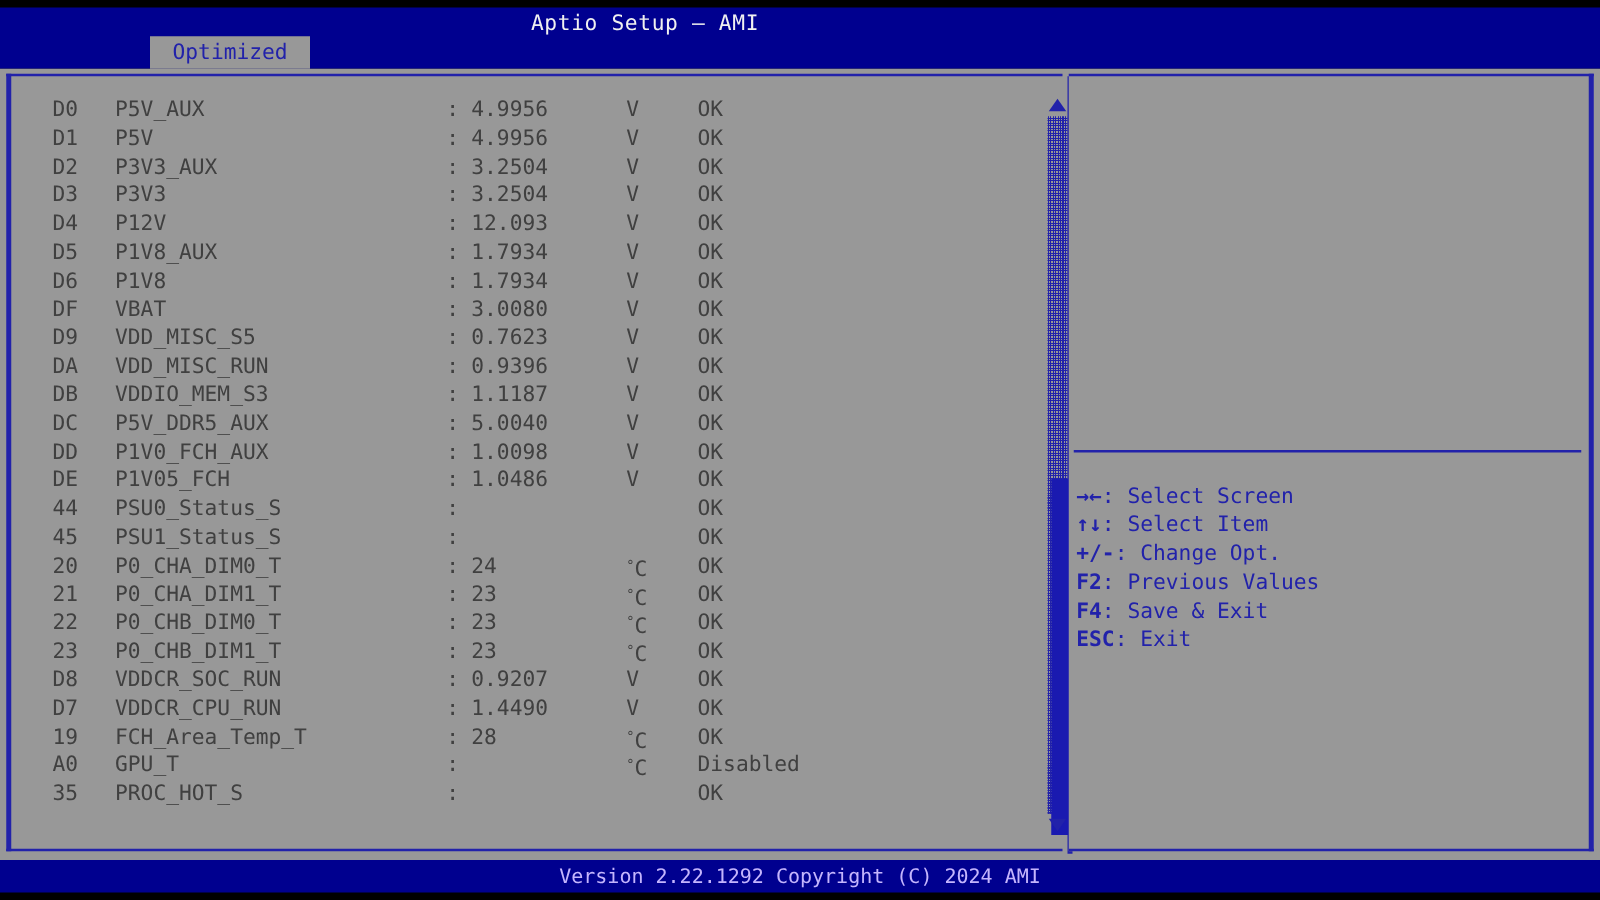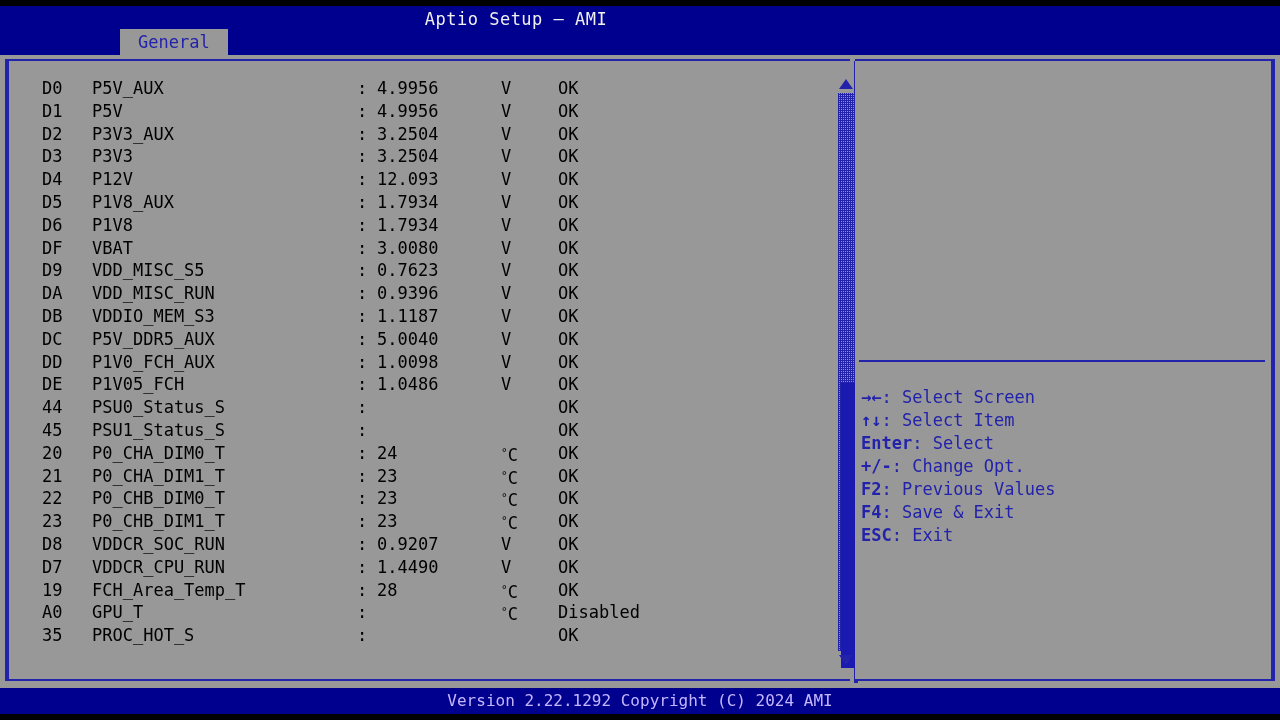--- a/index.html
+++ b/index.html
@@ -99,21 +99,21 @@
     position: absolute;
     left: 0;
     top: 16px;
     width: 810px;
   }
   .row {
     position: relative;
     height: 22.8px;
     line-height: 22.8px;
     font-size: 17px;
-    color: #000000;
+    color: #404040;
     white-space: pre;
   }
   .c-id    { position: absolute; left: 33px;  }
   .c-name  { position: absolute; left: 83px;  }
   .c-colon { position: absolute; left: 348px; }
   .c-value { position: absolute; left: 368px; }
   .c-unit  { position: absolute; left: 492px; }
   .c-unit .deg {
     font-size: 11px;
     vertical-align: 5px;
@@ -226,21 +226,21 @@
 </style>
 </head>
 <body>
 
 <div id="screen">
 
   <div class="header-bar"></div>
   <div class="title">Aptio Setup – AMI</div>
 
   <div class="tabs">
-    <div class="tab">General</div>
+    <div class="tab">Optimized</div>
   </div>
 
   <div class="body-area">
 
     <div class="content-panel">
       <div class="content-panel-divider"></div>
 
       <div class="rows" id="sensor-rows">
           <div class="row"><span class="c-id">D0</span><span class="c-name">P5V_AUX</span><span class="c-colon">:</span><span class="c-value">4.9956</span><span class="c-unit">V</span><span class="c-status">OK</span></div>
           <div class="row"><span class="c-id">D1</span><span class="c-name">P5V</span><span class="c-colon">:</span><span class="c-value">4.9956</span><span class="c-unit">V</span><span class="c-status">OK</span></div>
@@ -280,21 +280,20 @@
           <div class="tri"></div>
         </div>
       </div>
     </div>
 
     <div class="help-panel">
       <div class="help-divider"></div>
       <div class="help-list" id="help-rows">
           <div class="help-row"><span class="k">→←</span><span>: Select Screen</span></div>
           <div class="help-row"><span class="k">↑↓</span><span>: Select Item</span></div>
-          <div class="help-row"><span class="k">Enter</span><span>: Select</span></div>
           <div class="help-row"><span class="k">+/-</span><span>: Change Opt.</span></div>
           <div class="help-row"><span class="k">F2</span><span>: Previous Values</span></div>
           <div class="help-row"><span class="k">F4</span><span>: Save &amp; Exit</span></div>
           <div class="help-row"><span class="k">ESC</span><span>: Exit</span></div>
         </div>
     </div>
 
   </div>
 
   <div class="footer-bar"></div>

